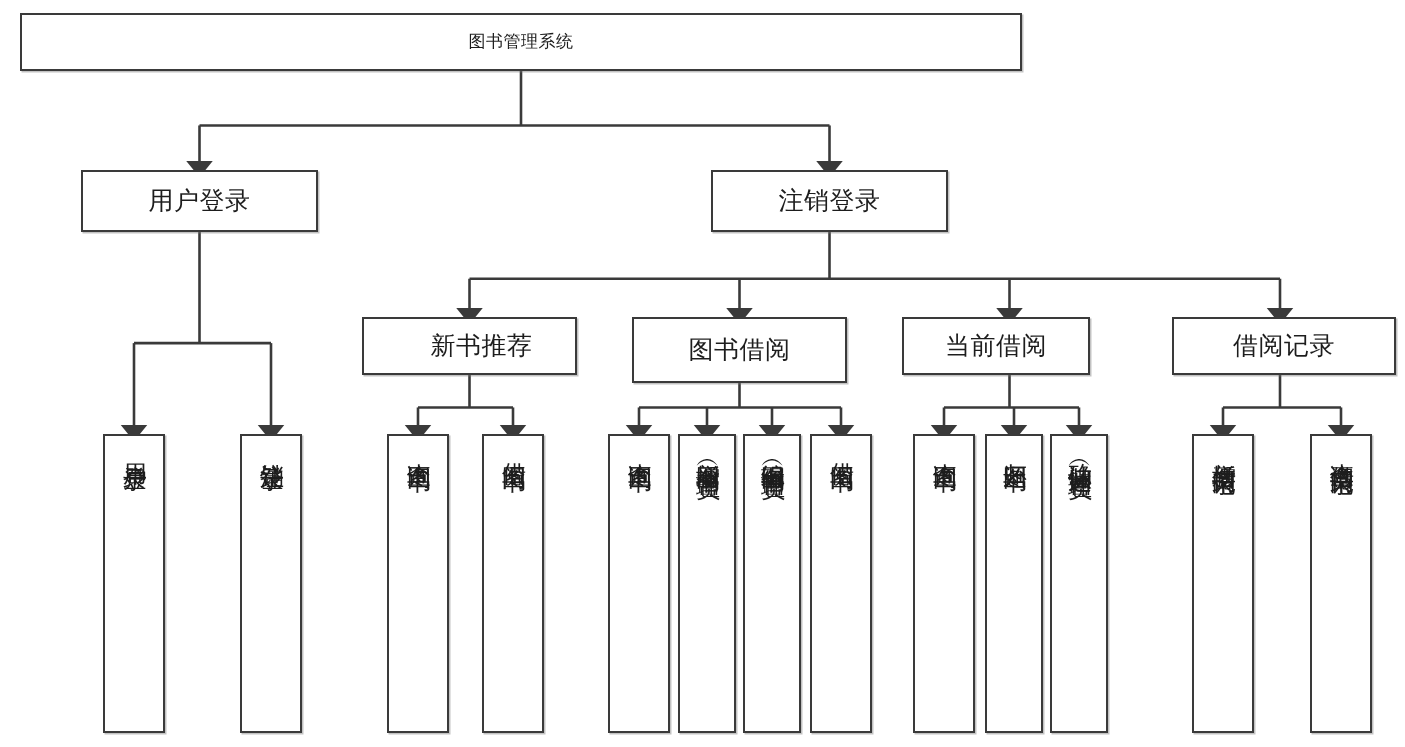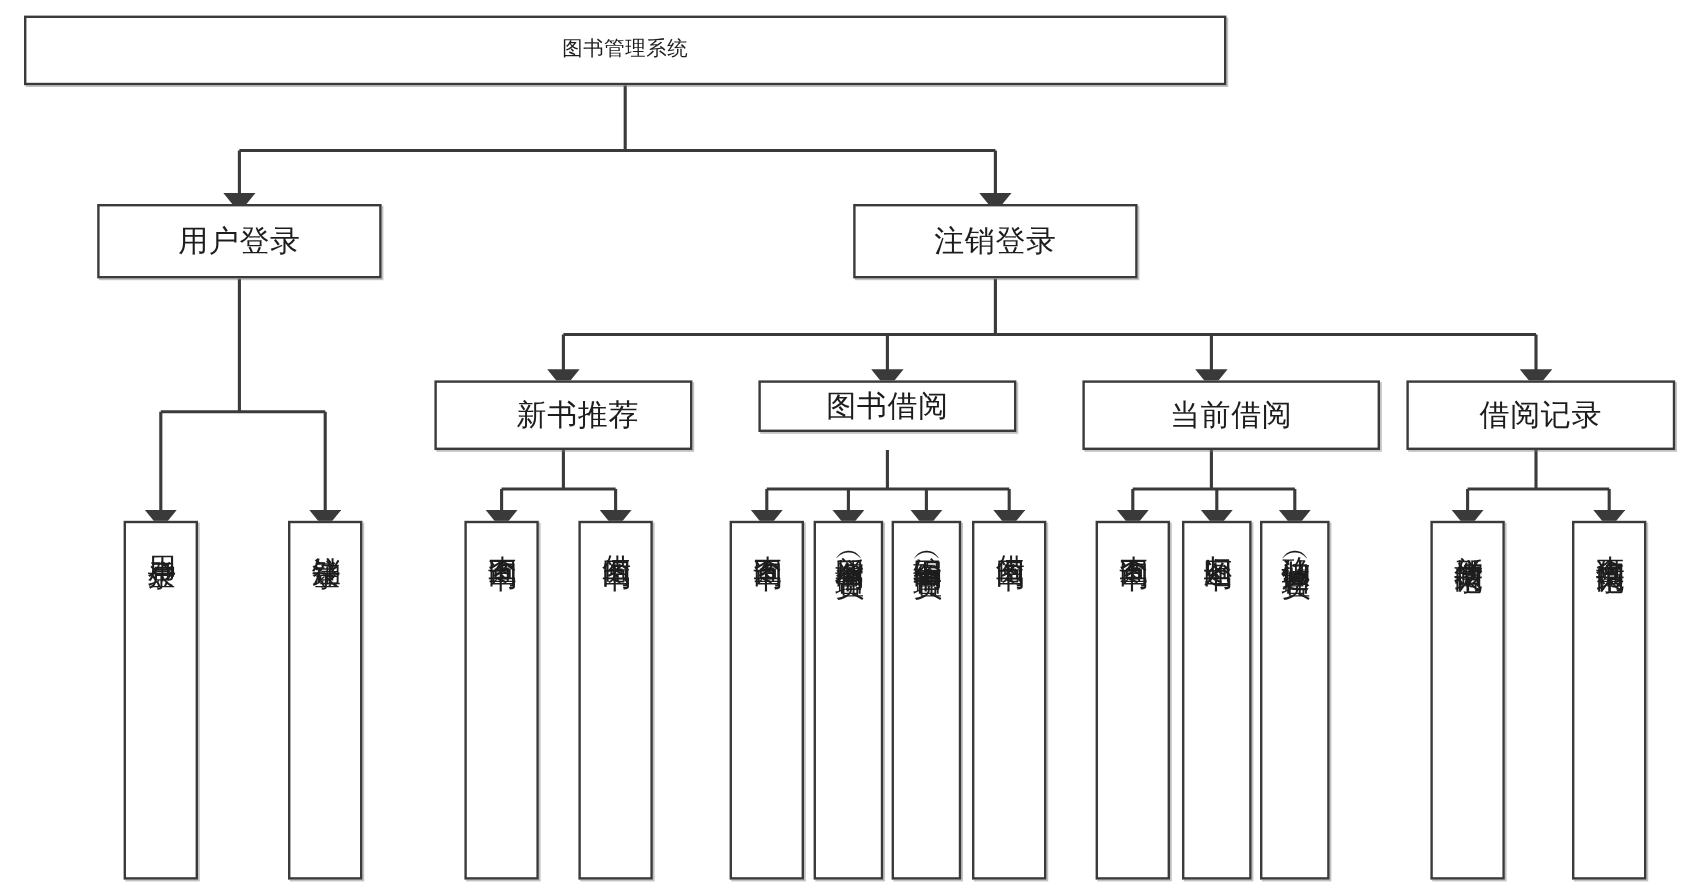--- a/index.html
+++ b/index.html
@@ -128,24 +128,24 @@
       </div>
       <div class="node horiz" style="left: 81px; top: 170px; width: 237px; height: 62px;">
         <span class="label">用户登录</span>
       </div>
       <div class="node horiz" style="left: 711px; top: 170px; width: 237px; height: 62px;">
         <span class="label">注销登录</span>
       </div>
       <div class="node horiz" style="left: 362px; top: 317px; width: 215px; height: 58px; padding-left: 24px;">
         <span class="label">新书推荐</span>
       </div>
-      <div class="node horiz" style="left: 632px; top: 317px; width: 215px; height: 43px;">
+      <div class="node horiz" style="left: 632px; top: 317px; width: 215px; height: 66px;">
         <span class="label">图书借阅</span>
       </div>
-      <div class="node horiz" style="left: 902px; top: 317px; width: 248px; height: 58px;">
+      <div class="node horiz" style="left: 902px; top: 317px; width: 188px; height: 58px;">
         <span class="label">当前借阅</span>
       </div>
       <div class="node horiz" style="left: 1172px; top: 317px; width: 224px; height: 58px;">
         <span class="label">借阅记录</span>
       </div>
       <div class="node vert" style="left: 103px; top: 434px; width: 62px; height: 299px;">
         <span class="label">用户登录</span>
       </div>
       <div class="node vert" style="left: 240px; top: 434px; width: 62px; height: 299px;">
         <span class="label">注销登录</span>

